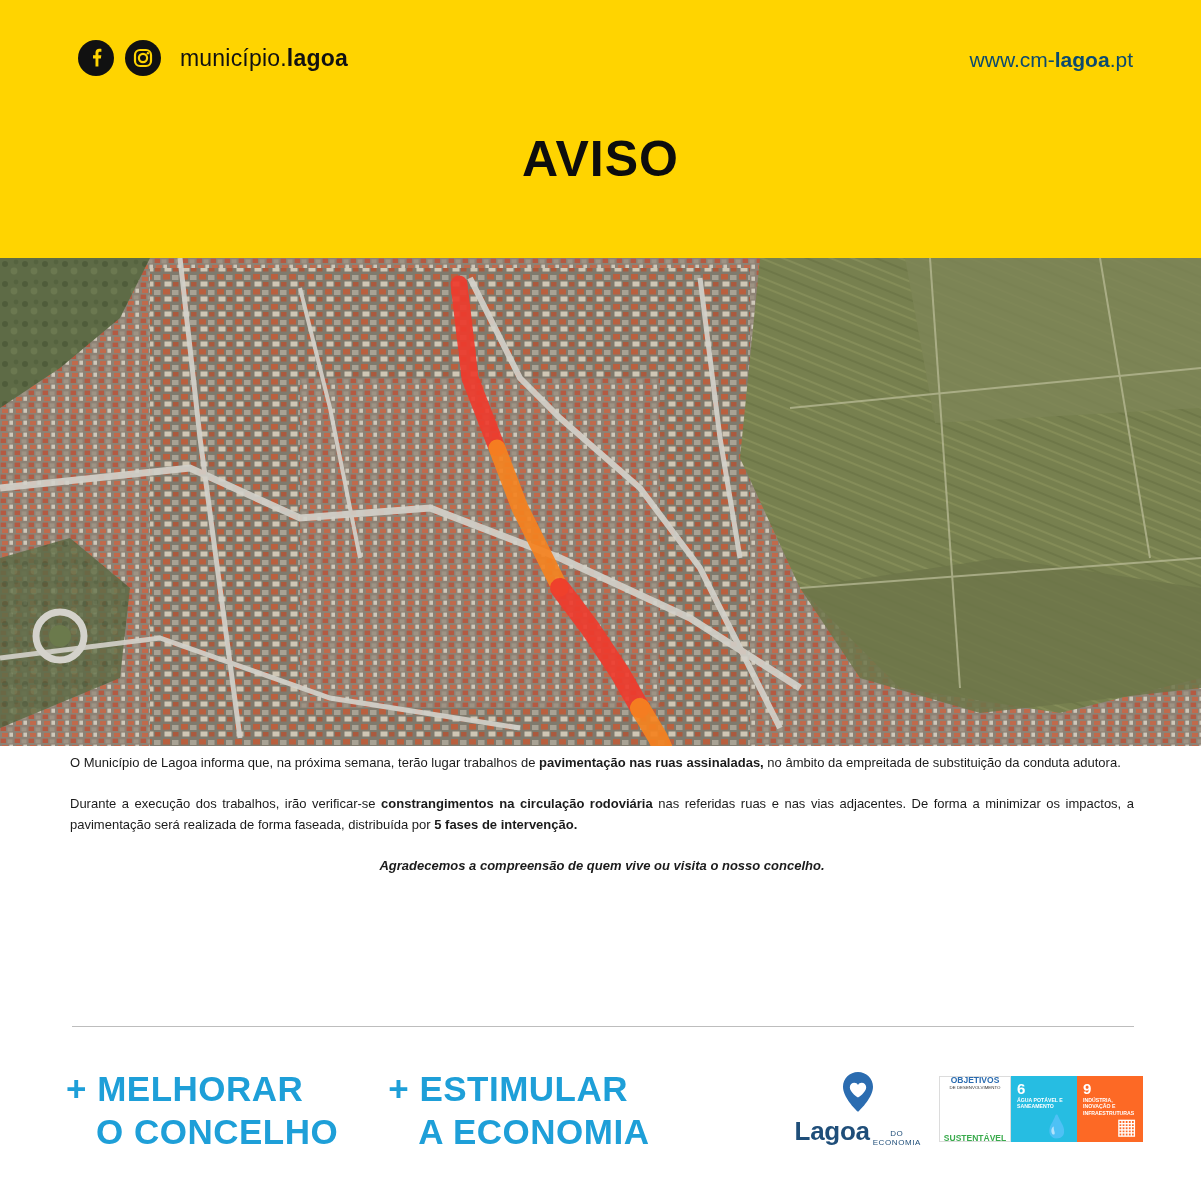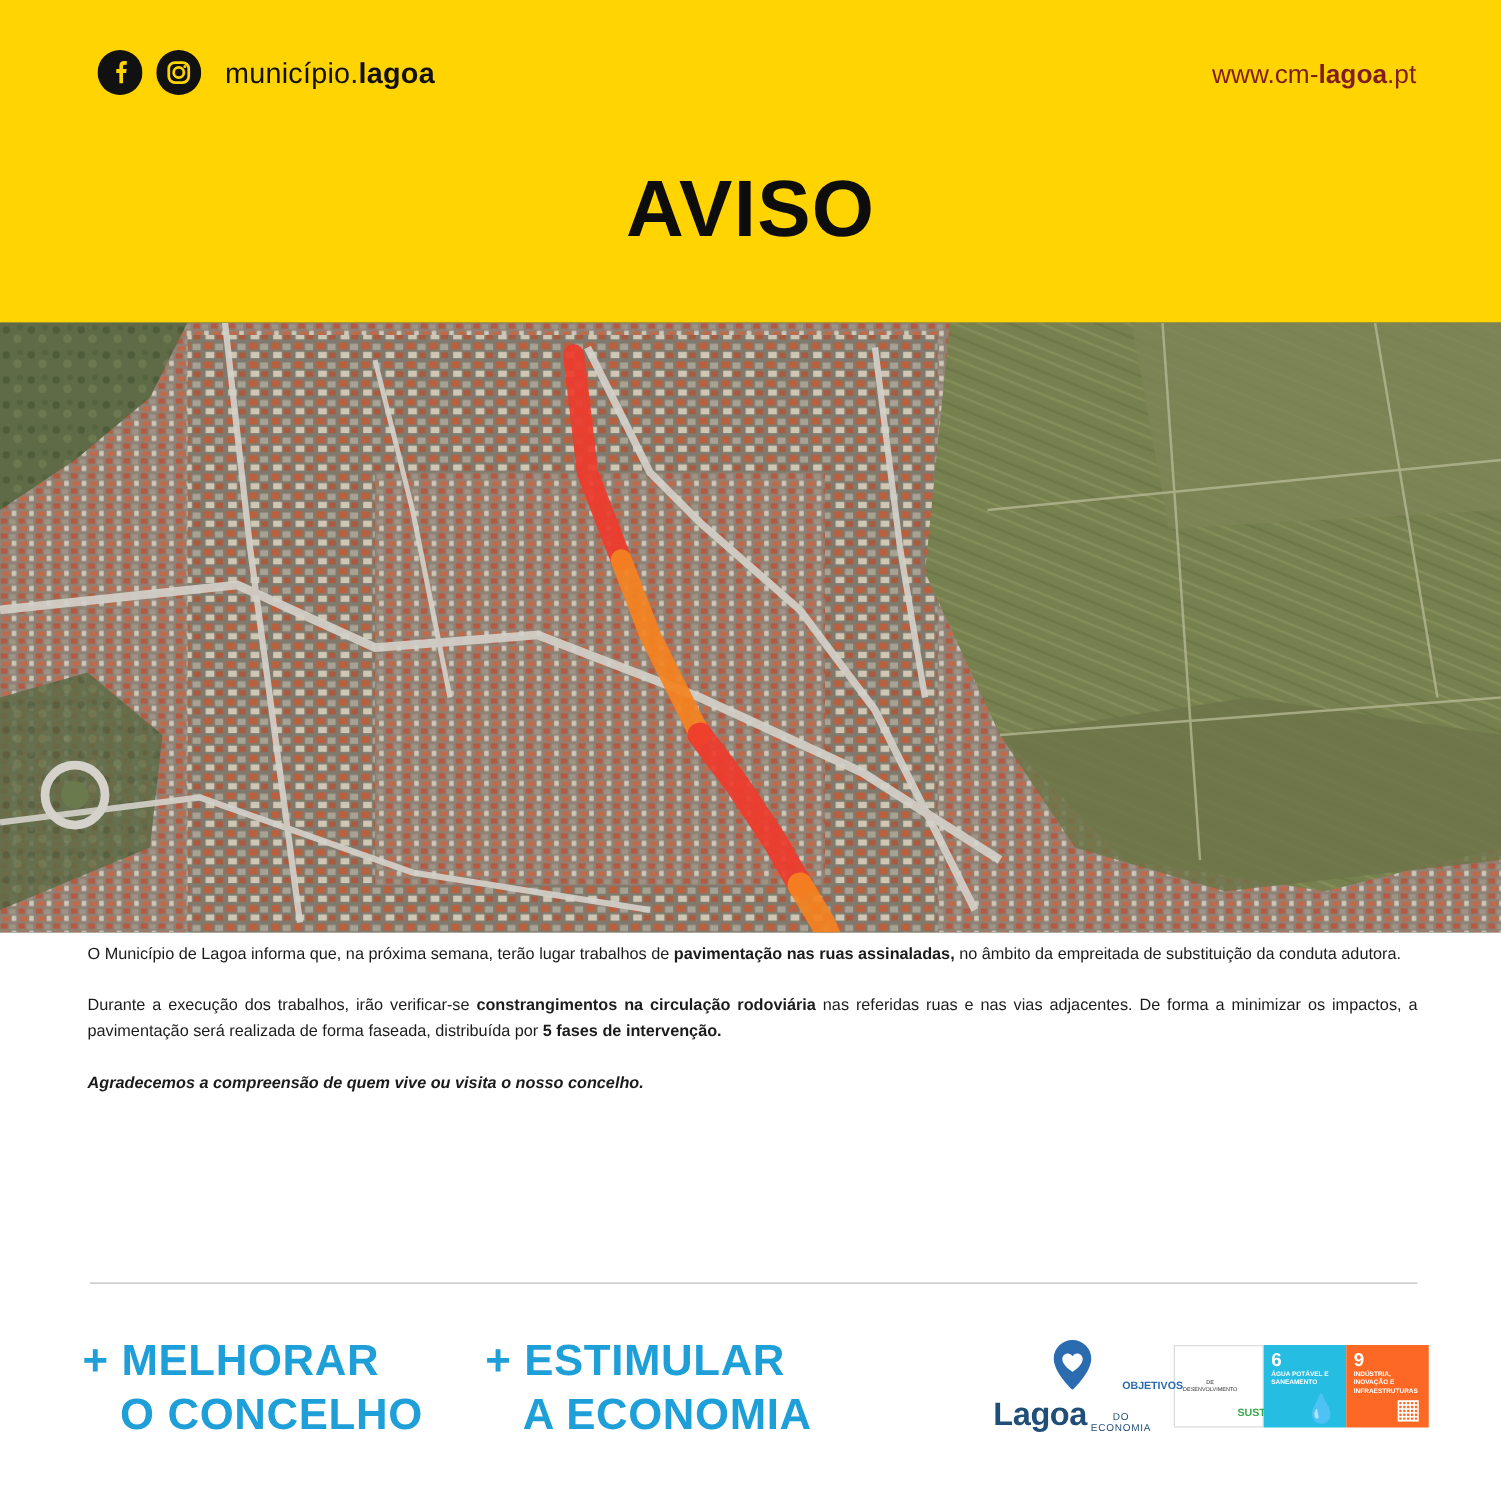--- a/index.html
+++ b/index.html
@@ -29,27 +29,27 @@
   .soc-icon { width: 36px; height: 36px; display: block; }
   .social-label {
     margin-left: 8px;
     font-size: 23px;
     letter-spacing: .2px;
     color: #111;
   }
   .social-label b { font-weight: bold; }
   .site {
     position: absolute; top: 48px; right: 68px;
-    font-size: 21px; color: #7f1d1d;
+    font-size: 21px; color: #0c4a6e;
   }
   .site b { font-weight: bold; }
   .aviso {
     position: absolute; top: 130px; left: 0; width: 100%;
     text-align: center;
-    font-size: 64px;
+    font-size: 50px;
     font-weight: bold;
     letter-spacing: 1px;
     color: #0d0d0d;
   }
   
   .wave {
     position: absolute; bottom: -2px; left: 0;
     width: 1201px; height: 26px;
     display: block;
   }
@@ -74,21 +74,21 @@
     font-size: 13px;
     line-height: 1.62;
     color: #1b1b1b;
     text-align: justify;
     margin-bottom: 20px;
   }
   .body p b { font-weight: bold; }
   .body p.italic {
     font-style: italic;
     font-weight: bold;
-    text-align: left;
+    text-align: center;
     margin-bottom: 15px;
   }
   .divider {
     position: absolute;
     top: 1026px; left: 72px;
     width: 1062px; height: 1px;
     background: #bdbdbd;
   }
 
   
@@ -124,21 +124,21 @@
     letter-spacing: -.3px;
   }
   .lagoa-sub {
     font-size: 8px; color: #1f4e79; letter-spacing: .6px;
     margin-top: -3px;
   }
   .lagoa-row { display: flex; align-items: flex-end; gap: 3px; justify-content: center;}
   .ods-strip { display: flex; align-items: stretch; height: 66px; }
   .ods-main {
     width: 72px; background: #ffffff; border: 1px solid #dcdcdc;
-    display: flex; flex-direction: row; align-items: center; justify-content: center;
+    display: flex; flex-direction: column; align-items: center; justify-content: center;
     padding: 3px;
   }
   .ods-globe {
     width: 22px; height: 22px; display:block; margin-bottom: 2px;
   }
   .ods-main .t1 { font-size: 8.5px; font-weight: bold; color: #2b6cb0; line-height: 1; }
   .ods-main .t2 { font-size: 4.4px; color: #333; line-height: 1.15; text-align: center; }
   .ods-main .t3 { font-size: 8.5px; font-weight: bold; color: #3aab4d; line-height: 1; margin-top: 44px; }
   .ods-box {
     width: 66px; color: #fff; padding: 5px 5px 0 6px;

